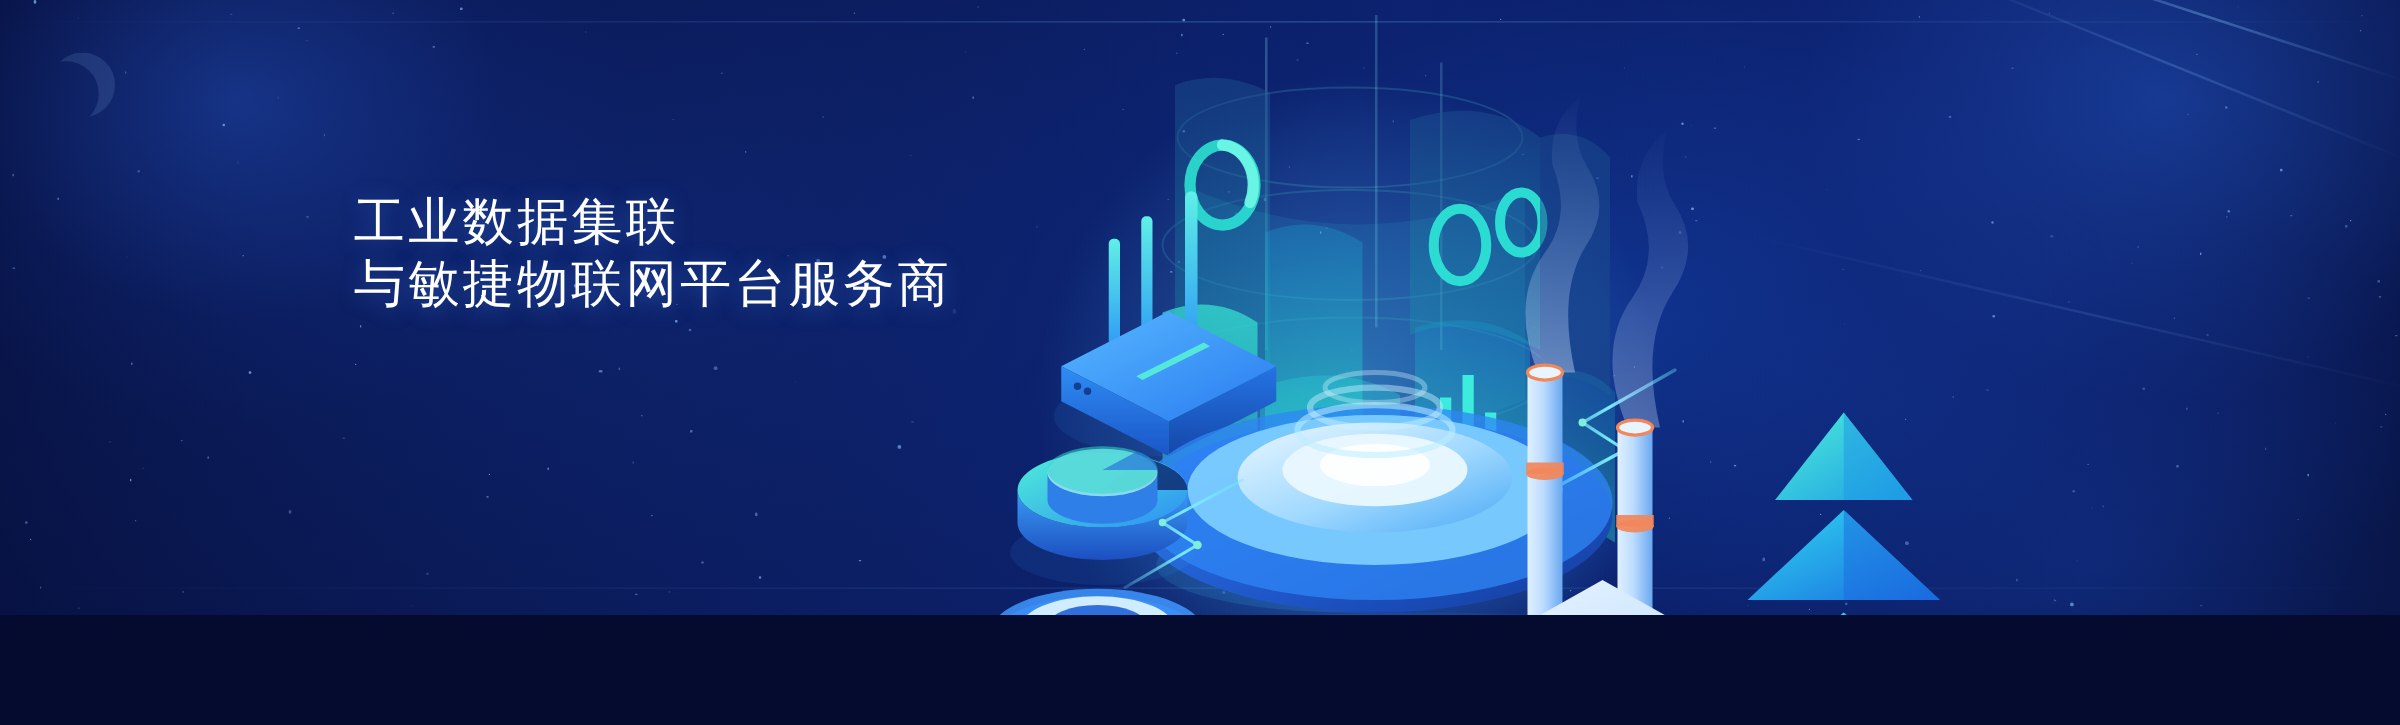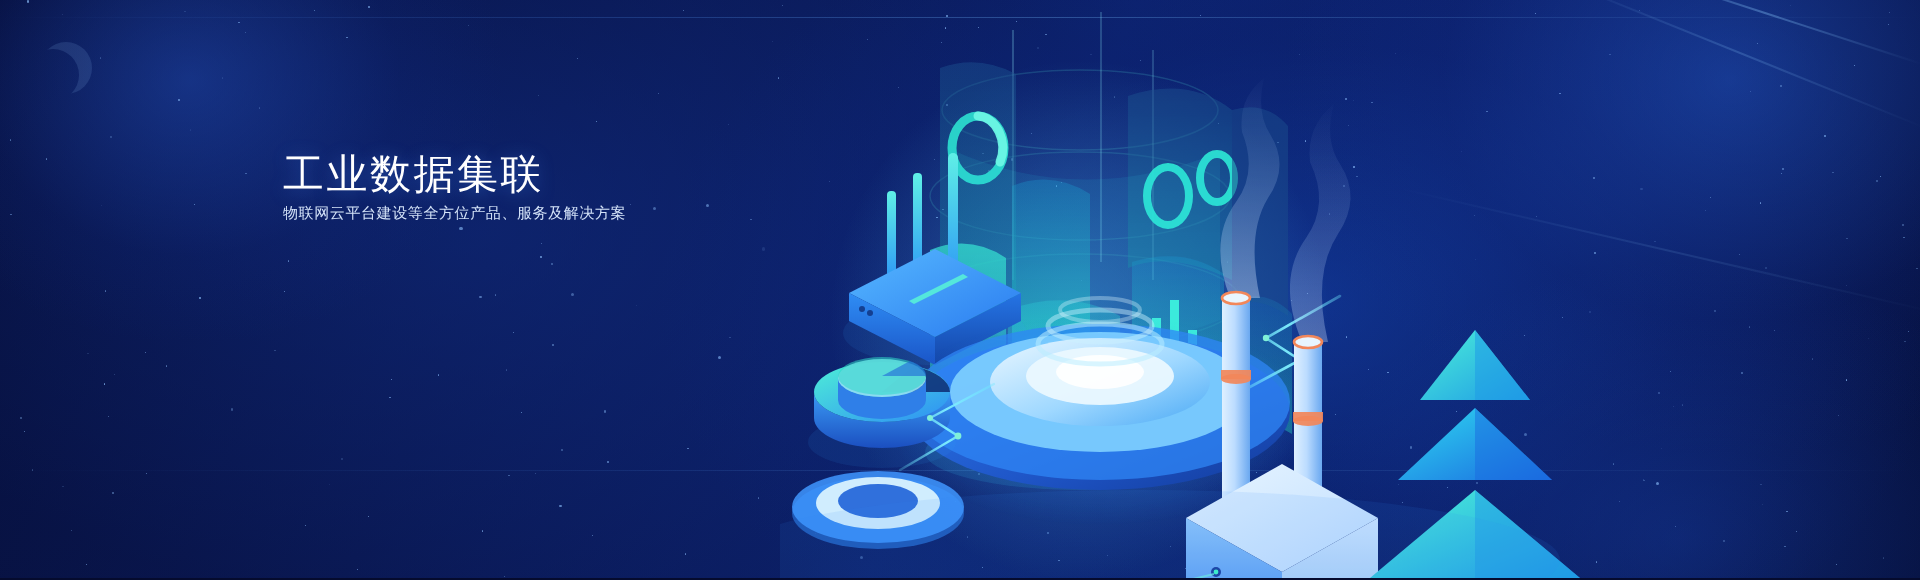--- a/index.html
+++ b/index.html
@@ -3,23 +3,23 @@
 <meta charset="utf-8">
 <style>
   html, body {
     margin: 0;
     padding: 0;
     background: #050b2e;
   }
   #banner {
     position: relative;
     width: 1920px;
-    height: 578px;
+    height: 492px;
     overflow: hidden;
-    font-family: Liberation Mono, monospace;
+    font-family: Liberation Serif, serif;
     background:
       radial-gradient(ellipse 900px 620px at 68% 52%, rgba(20,70,180,0.55) 0%, rgba(12,40,130,0.30) 42%, rgba(6,18,72,0.0) 72%),
       radial-gradient(ellipse 1200px 700px at 25% 40%, rgba(16,44,130,0.55) 0%, rgba(8,22,80,0.25) 55%, rgba(5,12,50,0) 80%),
       linear-gradient(115deg, #060d35 0%, #0a1852 28%, #0d2370 52%, #0a1a5c 74%, #050e38 100%);
   }
 
   
   .stars { position:absolute; inset:0; pointer-events:none; }
   .star { position:absolute; border-radius:50%; background:#8fc2ff; }
 
@@ -613,16 +613,16 @@
         <path d="M95 160 L200 248 L-10 248 Z" fill="url(#gPyr1)"></path>
         <path d="M95 160 L200 248 L95 248 Z" fill="#1f9ae6" opacity="0.5"></path>
       </g>
 
       <ellipse cx="360" cy="560" rx="420" ry="70" fill="#2f86f6" opacity="0.10"></ellipse>
     </svg>
   </div>
 
   <div class="copy">
     <div class="headline">工业数据集联</div>
-    <div class="subline" style="margin-top:0;">物联网云平台建设等全方位产品、服务及解决方案</div>
+    <div class="headline">与敏捷物联网平台服务商</div>
   </div>
 
 </div>
 
 </body></html>

